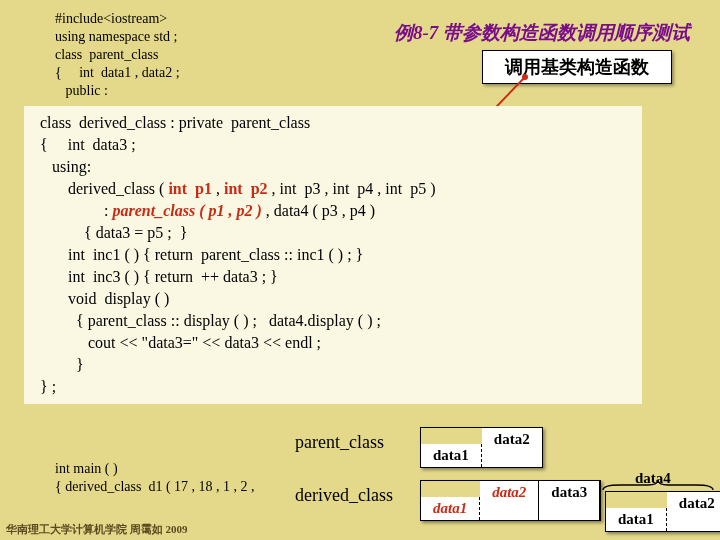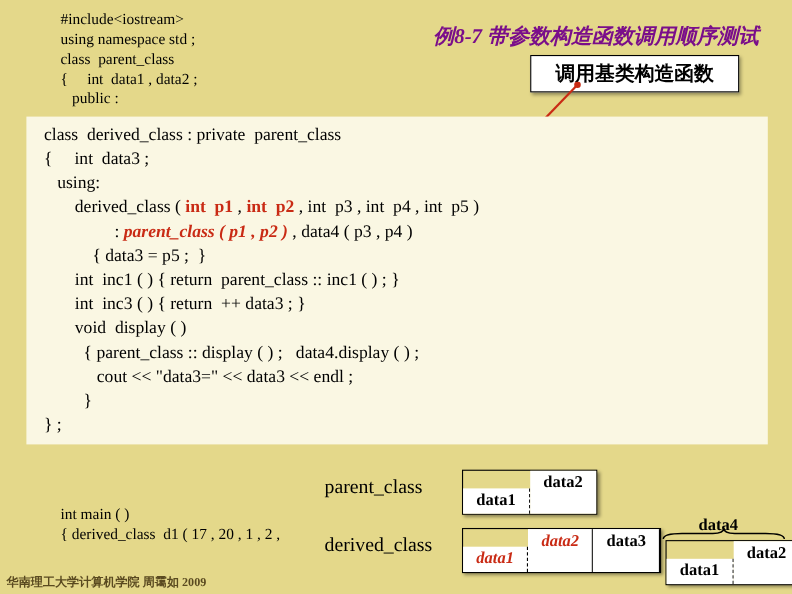--- a/index.html
+++ b/index.html
@@ -44,21 +44,21 @@
     left: 445px;
     top: 74px;
     width: 85px;
     height: 86px;
     pointer-events: none;
   }
   .code-panel {
     position: absolute;
     left: 24px;
     top: 106px;
-    width: 674px;
+    width: 618px;
     background: #faf7e3;
     padding: 6px 16px 6px 16px;
     font-size: 16px;
     line-height: 22px;
   }
   .code-panel div { white-space: pre; }
   .kw { font-weight: bold; color: #c92b15; }
   .kwi { font-weight: bold; font-style: italic; color: #c92b15; }
   .bottom-code {
     position: absolute;
@@ -156,21 +156,21 @@
   <div>       int  inc3 ( ) { return  ++ data3 ; }</div>
   <div>       void  display ( )</div>
   <div>         { parent_class :: display ( ) ;   data4.display ( ) ;</div>
   <div>            cout &lt;&lt; "data3=" &lt;&lt; data3 &lt;&lt; endl ;</div>
   <div>         }</div>
   <div>} ;</div>
 </div>
 
 <div class="bottom-code">
   <div>int main ( )</div>
-  <div>{ derived_class  d1 ( 17 , 20 , 1 , 2 ,</div>
+  <div>{ derived_class  d1 ( 17 , 18 , 1 , 2 ,</div>
 </div>
 
 <div class="label pc">parent_class</div>
 <div class="label dc">derived_class</div>
 
 <div class="table-box tbox-pc">
   <div class="cell sep-r bold">data1</div>
   <div class="cell bold">data2</div>
 </div>
 

